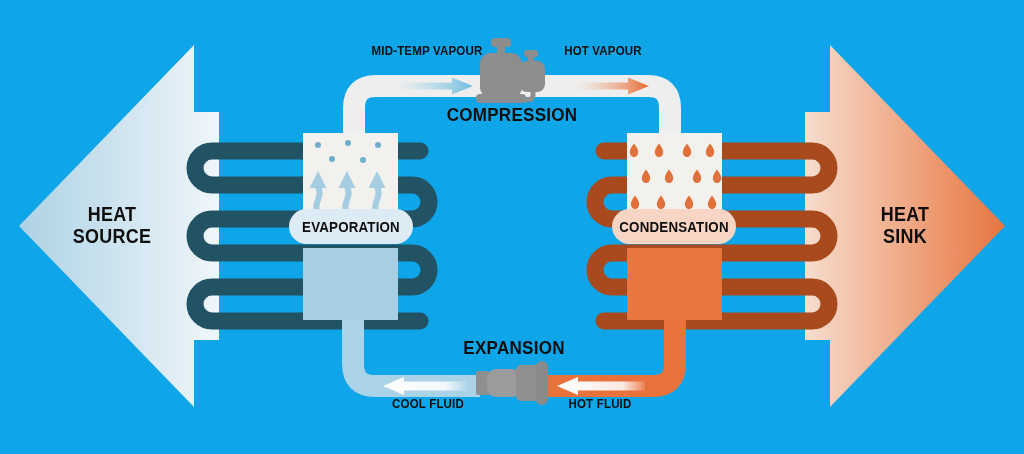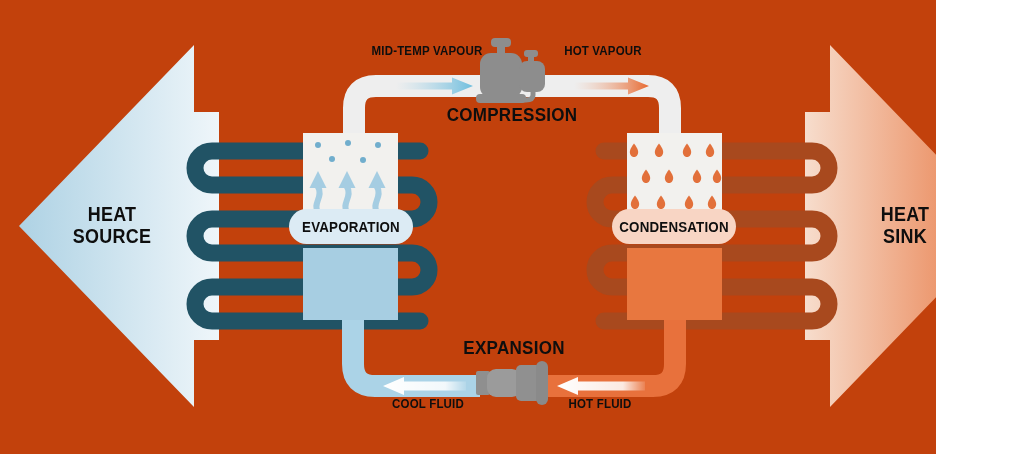--- a/index.html
+++ b/index.html
@@ -1,17 +1,17 @@
 <!DOCTYPE html>
 <html><head>
 <meta charset="utf-8">
 <style>
   html,body{margin:0;padding:0;background:#ffffff;}
   .stage{
-    position:relative;width:936px;height:454px;background:#c2410c;overflow:hidden;
+    position:relative;width:1024px;height:454px;background:#0ea5e9;overflow:hidden;
     font-family:"Liberation Sans", sans-serif;
   }
   .stage svg{position:absolute;left:0;top:0;}
   .lbl{
     position:absolute;transform:translate(-50%,-50%) scaleX(0.92);
     white-space:nowrap;font-weight:bold;color:#0e0e0e;letter-spacing:0.2px;
   }
   .lbl-flow{font-size:12.5px;}
   .lbl-stage{font-size:18.5px;letter-spacing:0.3px;}
   .lbl-pill{font-size:14.5px;}

